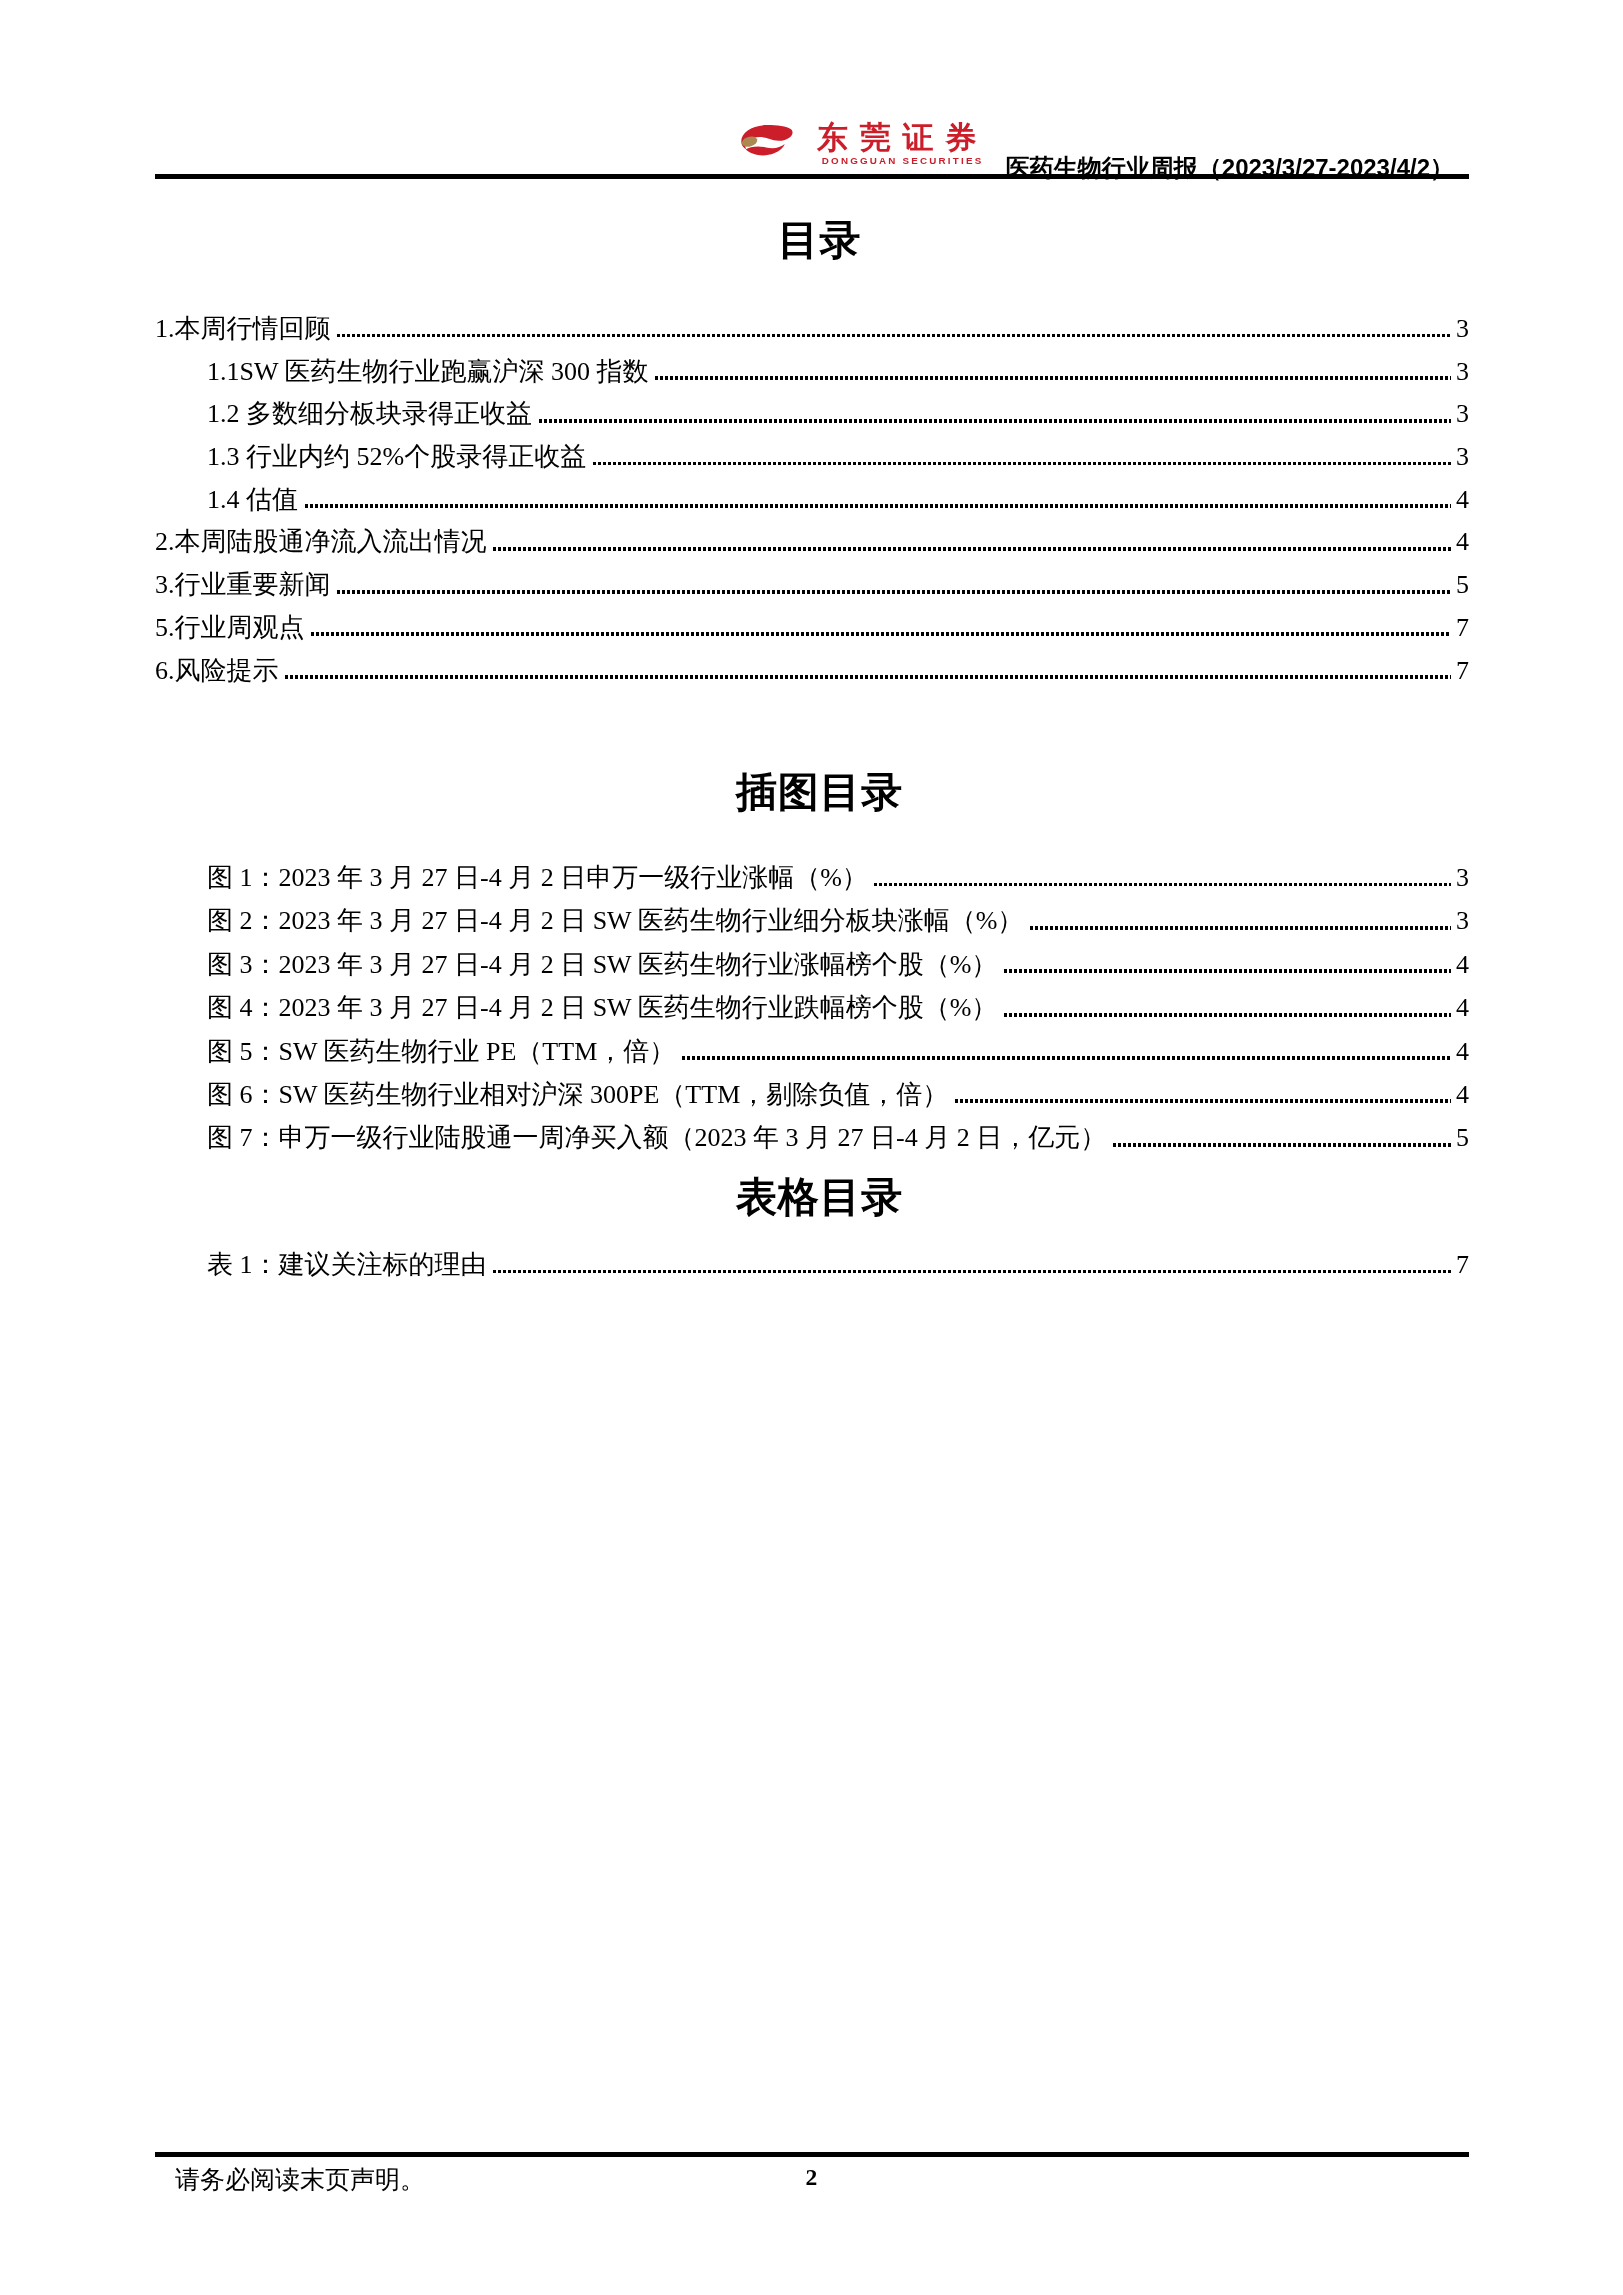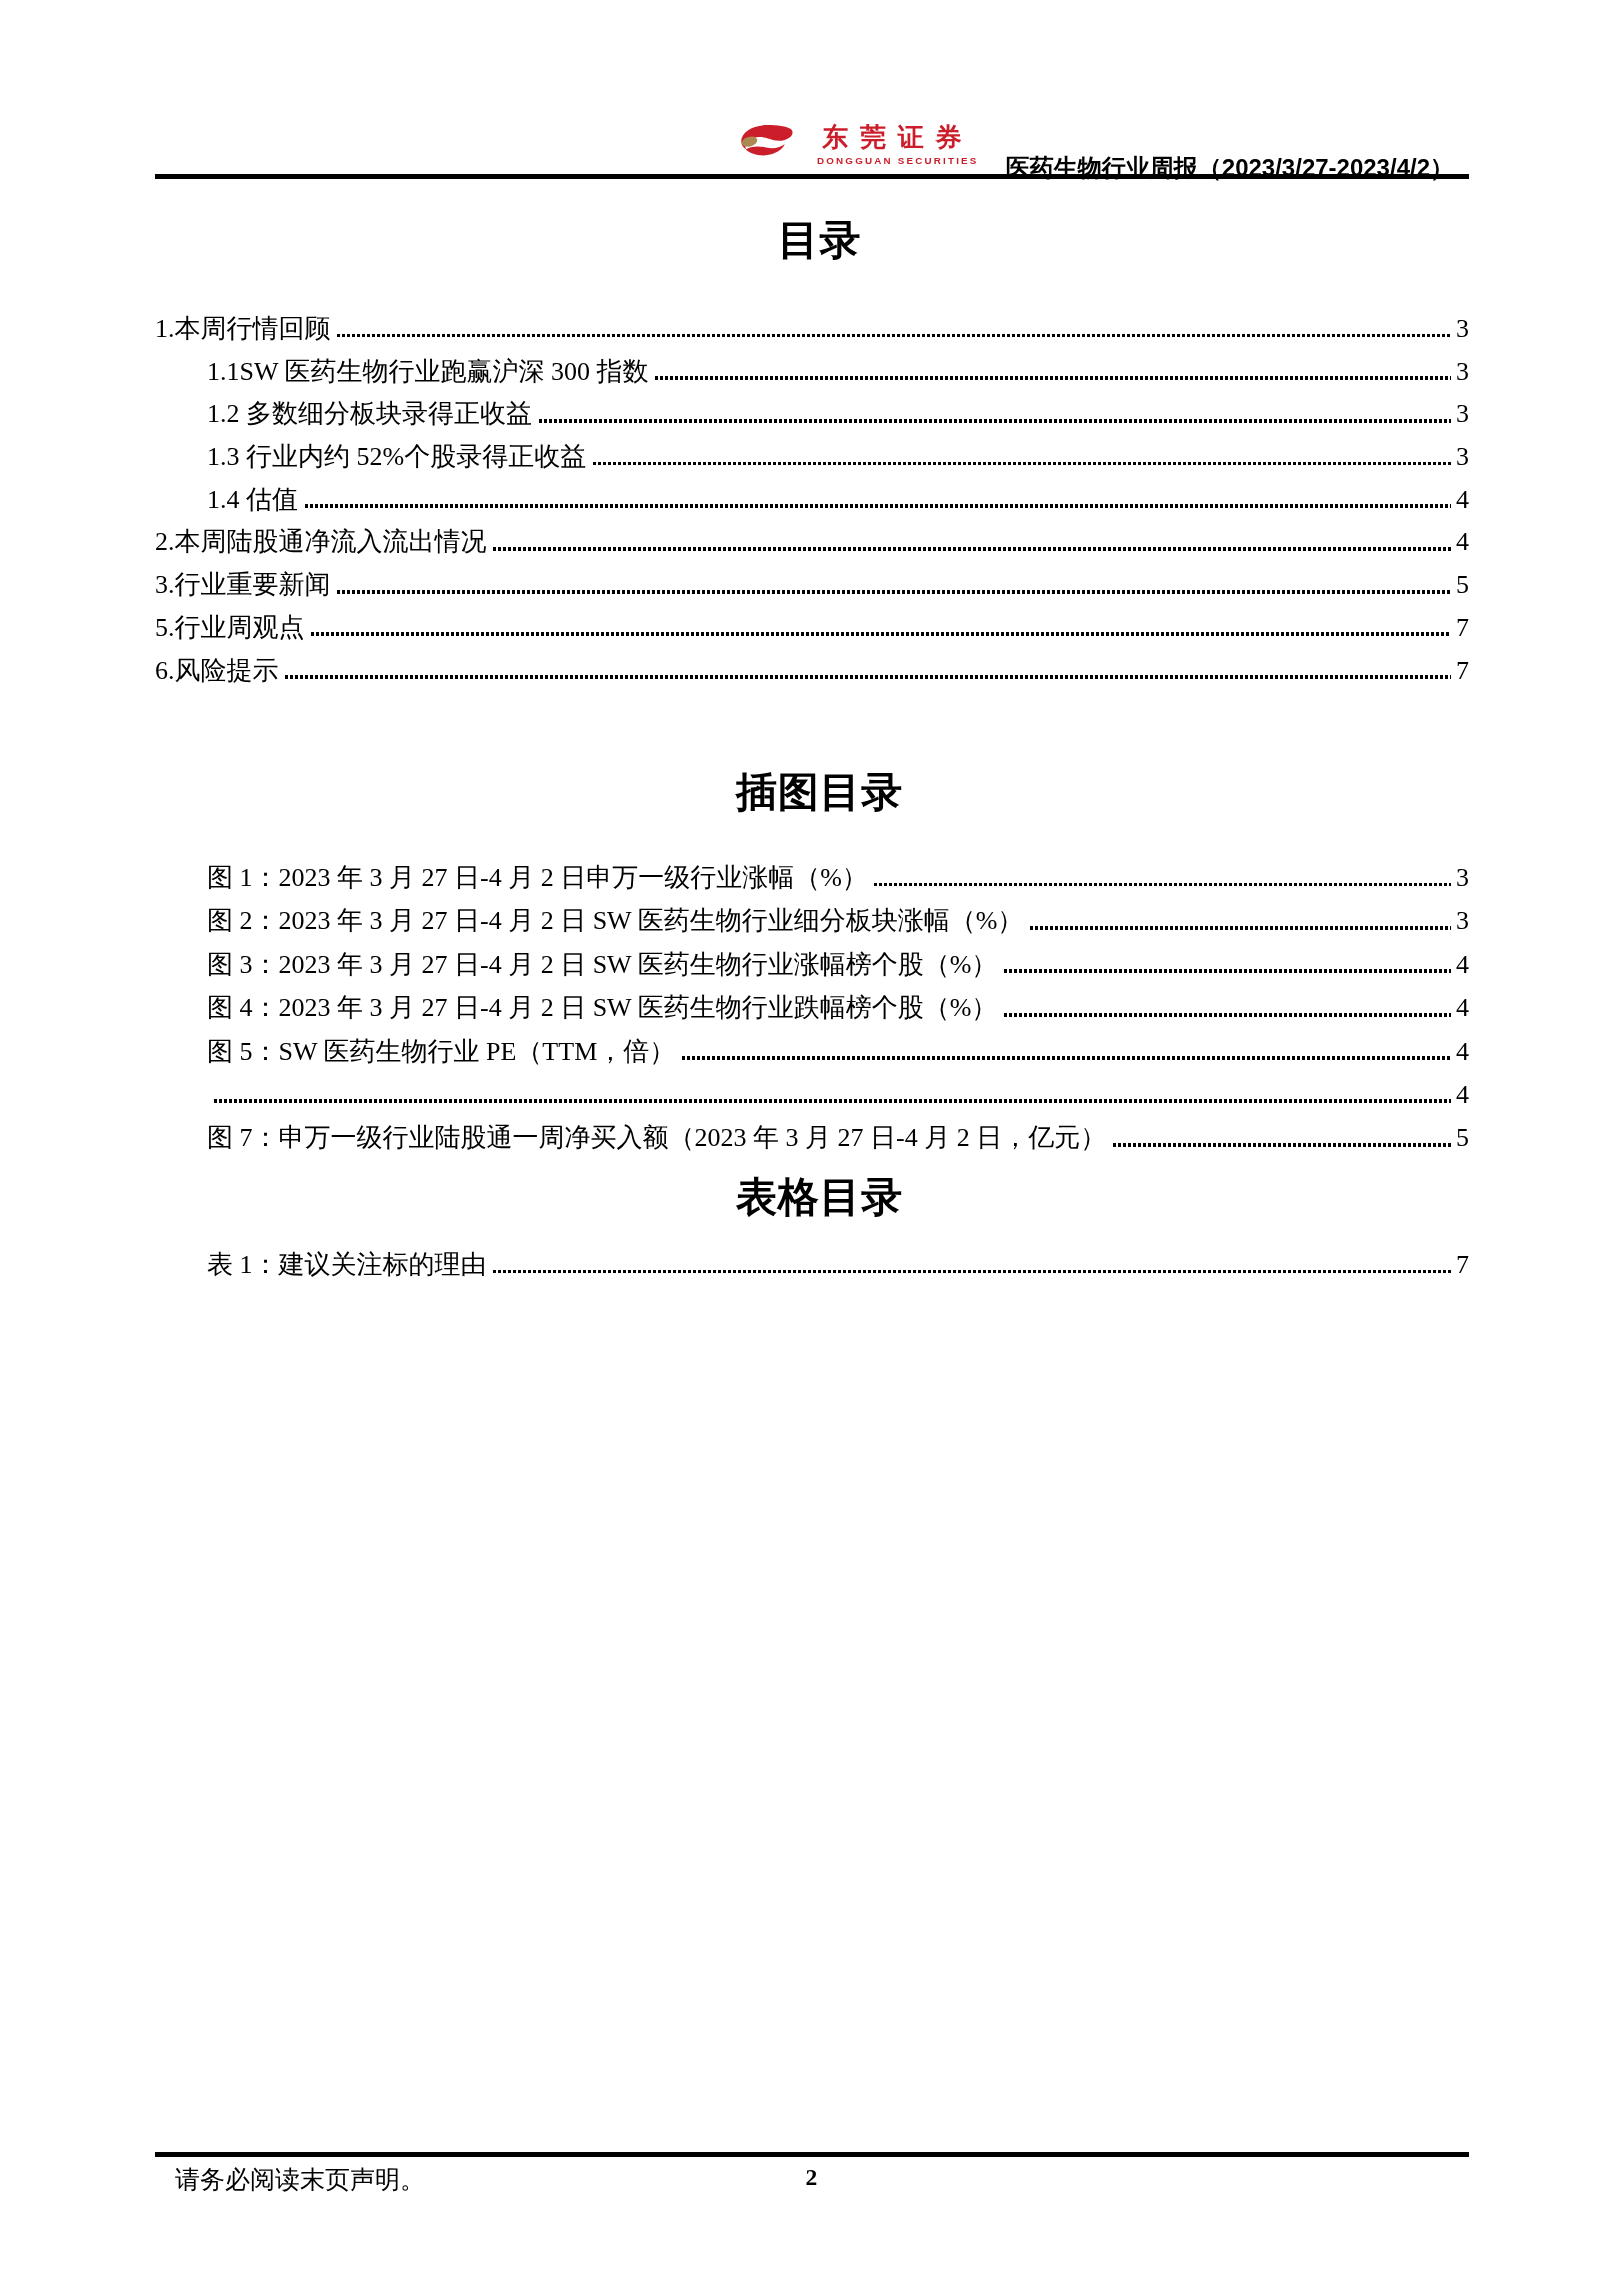--- a/index.html
+++ b/index.html
@@ -12,21 +12,21 @@
     font-family:"Liberation Serif", serif;
     color:#000;
   }
 
   
   .logo{position:absolute;left:738px;top:124px;width:59px;height:38px;}
   .brand{position:absolute;left:817px;top:122px;text-align:center;color:#cb1e2a;}
   .brand-cn{
     font-family:"Liberation Serif", serif;
     font-weight:bold;
-    font-size:26px;
+    font-size:31px;
     line-height:31px;
     letter-spacing:11.8px;
     white-space:nowrap;
   }
   .brand-en{
     font-family:"Liberation Sans", sans-serif;
     font-weight:bold;
     font-size:9.8px;
     line-height:9.8px;
     letter-spacing:2.2px;
@@ -210,20 +210,21 @@
       <span class="toc-label">图 4：2023 年 3 月 27 日-4 月 2 日 SW 医药生物行业跌幅榜个股（%）</span>
       <span class="leader"></span>
       <span class="pagenum">4</span>
     </div>
     <div class="toc-row lv2">
       <span class="toc-label">图 5：SW 医药生物行业 PE（TTM，倍）</span>
       <span class="leader"></span>
       <span class="pagenum">4</span>
     </div>
     <div class="toc-row lv2">
+      <span class="toc-label">图 6：SW 医药生物行业相对沪深 300PE（TTM，剔除负值，倍）</span>
       <span class="leader"></span>
       <span class="pagenum">4</span>
     </div>
     <div class="toc-row lv2">
       <span class="toc-label">图 7：申万一级行业陆股通一周净买入额（2023 年 3 月 27 日-4 月 2 日，亿元）</span>
       <span class="leader"></span>
       <span class="pagenum">5</span>
     </div>
   </div>
 

